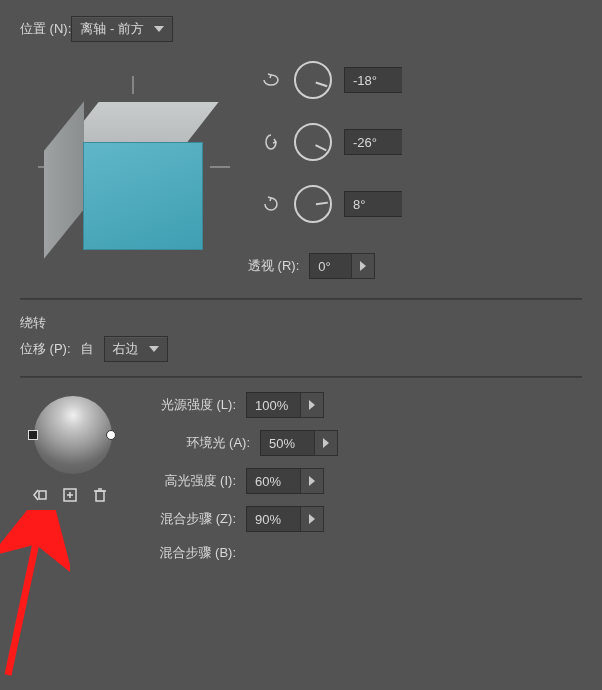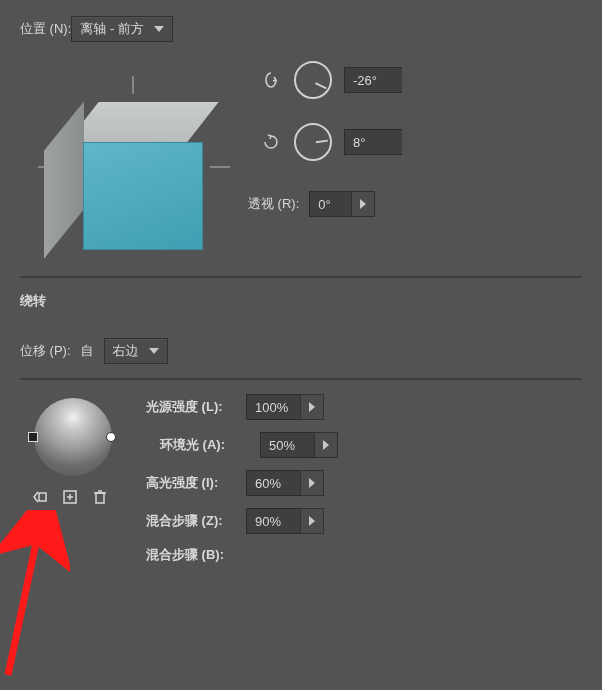--- a/index.html
+++ b/index.html
@@ -120,21 +120,21 @@
   .iconbtn {
     width:22px; height:22px; display:inline-flex; align-items:center; justify-content:center;
     color:#d8d8d8; font-size:14px;
   }
   .surface-grid {
     display:flex; gap: 26px; margin-top: 8px;
   }
   .surf-left { display:flex; flex-direction:column; align-items:center; gap:10px; width:100px;}
   .surf-right { display:flex; flex-direction:column; gap:12px; }
   .srow { display:flex; align-items:center; gap:10px; }
-  .srow .label { min-width: 90px; text-align:left;font-weight:bold;}
+  .srow .label { min-width: 90px; text-align:right;}
   .srow .numfield { min-width:54px; }
   
   .red-arrow {
     position:absolute; left: 0px; top: 510px; pointer-events:none;
   }
 </style>
 </head>
 <body>
 
 <div class="panel">
@@ -154,20 +154,36 @@
       <div class="axis-h2"></div>
       <div class="cube3d">
         <div class="face top"></div>
         <div class="face left"></div>
         <div class="face front"></div>
       </div>
     </div>
     <div class="rotcol">
       <div class="rotrow">
         <span class="roticon">
+          <svg width="20" height="18" viewBox="0 0 20 18">
+              <path d="M3 9 A7 5 0 1 0 10 4" fill="none" stroke="#cfcfcf" stroke-width="1.5"></path>
+              <path d="M7 3 L10 4 L9 7" fill="none" stroke="#cfcfcf" stroke-width="1.5"></path>
+            </svg>
+        </span>
+        <div class="angle-dial">
+          <div class="tick" style="transform: rotate(18deg) translateX(0px); right:2px;"></div>
+        </div>
+        <div class="fieldgroup">
+          <div class="numfield">
+              <span>-18°</span>
+            </div>
+        </div>
+      </div>
+      <div class="rotrow">
+        <span class="roticon">
           <svg width="18" height="20" viewBox="0 0 18 20">
               <path d="M9 3 A5 7 0 1 0 14 10" fill="none" stroke="#cfcfcf" stroke-width="1.5"></path>
               <path d="M12 7 L14 10 L11 11" fill="none" stroke="#cfcfcf" stroke-width="1.5"></path>
             </svg>
         </span>
         <div class="angle-dial">
           <div class="tick" style="transform: rotate(26deg);"></div>
         </div>
         <div class="fieldgroup">
           <div class="numfield">
@@ -200,21 +216,21 @@
           <div class="stepbtn">
               <span class="chev-r"></span>
             </div>
         </div>
       </div>
     </div>
   </div>
 
   <div class="divider"></div>
 
-  <div class="row" style="margin-bottom:28px;font-weight:bold;">
+  <div class="row" style="margin-bottom:4px;">
     <span class="label">绕转</span>
   </div>
   <div class="row" style="gap:10px;">
     <span class="label">位移 (P):</span>
     <span class="label">自</span>
     <div class="select">
       <span>右边</span>
       <span class="chev"></span>
     </div>
   </div>

